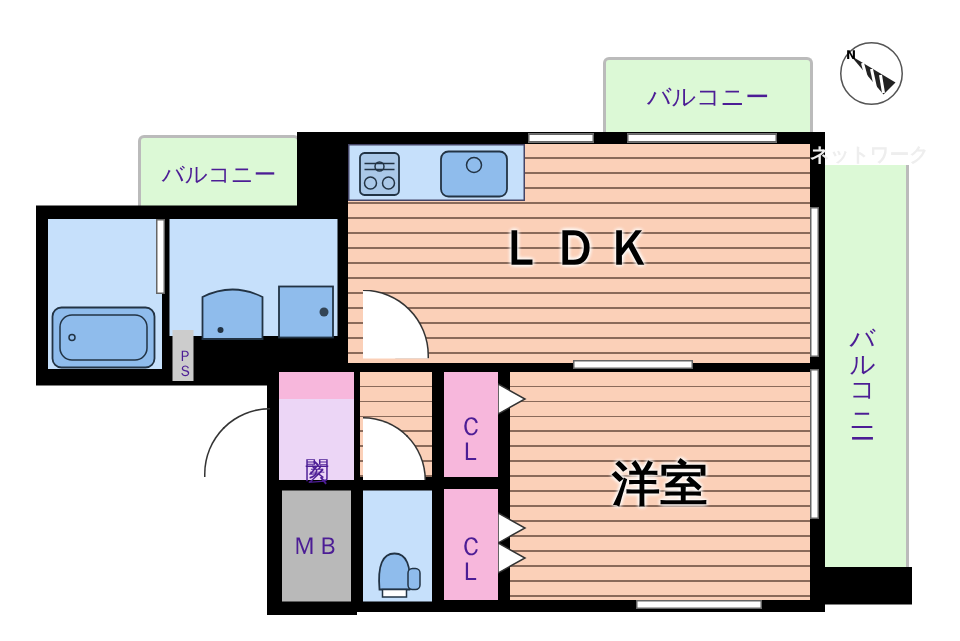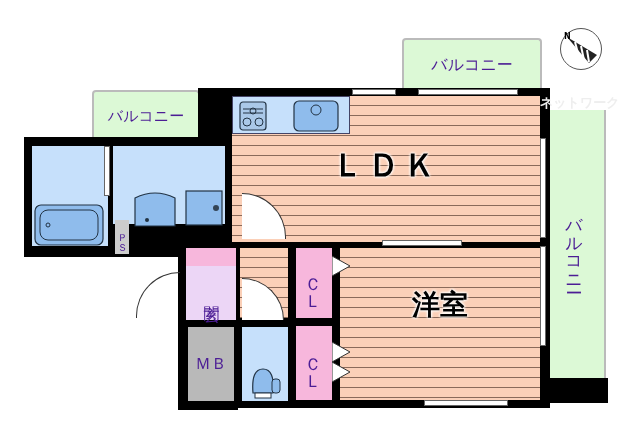--- a/index.html
+++ b/index.html
@@ -102,21 +102,21 @@
     <rect x="22" y="14" width="8" height="14" rx="3" fill="#8fbcec" stroke="#234"></rect>
     <rect x="5" y="28" width="16" height="5" fill="#fff" stroke="#234"></rect>
   </svg>
 </div>
 <div class="abs" style="left:242px;top:278px;width:42px;height:42px;background:#fff;border:1px solid #333;border-left:none;border-bottom:none;border-radius:0 42px 0 0;"></div>
 
 <div class="abs pink lbl vert" style="left:296px;top:248px;width:36px;height:70px;font-size:17px;">ＣＬ</div>
 <div class="abs pink lbl vert" style="left:296px;top:326px;width:36px;height:74px;font-size:17px;">ＣＬ</div>
 
 <div class="abs floor" style="left:340px;top:248px;width:200px;height:152px;">
-  <div class="abs big lbl" style="left:0;top:32px;width:100%;height:50px;font-size:28px;">洋室</div>
+  <div class="abs big lbl" style="left:0;top:50px;width:100%;height:50px;font-size:32px;">洋室</div>
 </div>
 <svg class="abs" style="left:332px;top:254px;" width="20" height="24" viewBox="0 0 20 24">
     <polygon points="0,2 18,12 0,22" fill="#fff" stroke="#333"></polygon>
   </svg>
 <svg class="abs" style="left:332px;top:340px;" width="20" height="44" viewBox="0 0 20 44">
     <polygon points="0,2 18,12 0,22" fill="#fff" stroke="#333"></polygon>
     <polygon points="0,22 18,32 0,42" fill="#fff" stroke="#333"></polygon>
   </svg>
 
 <div class="abs win" style="left:352px;top:89px;width:44px;height:6px;"></div>

